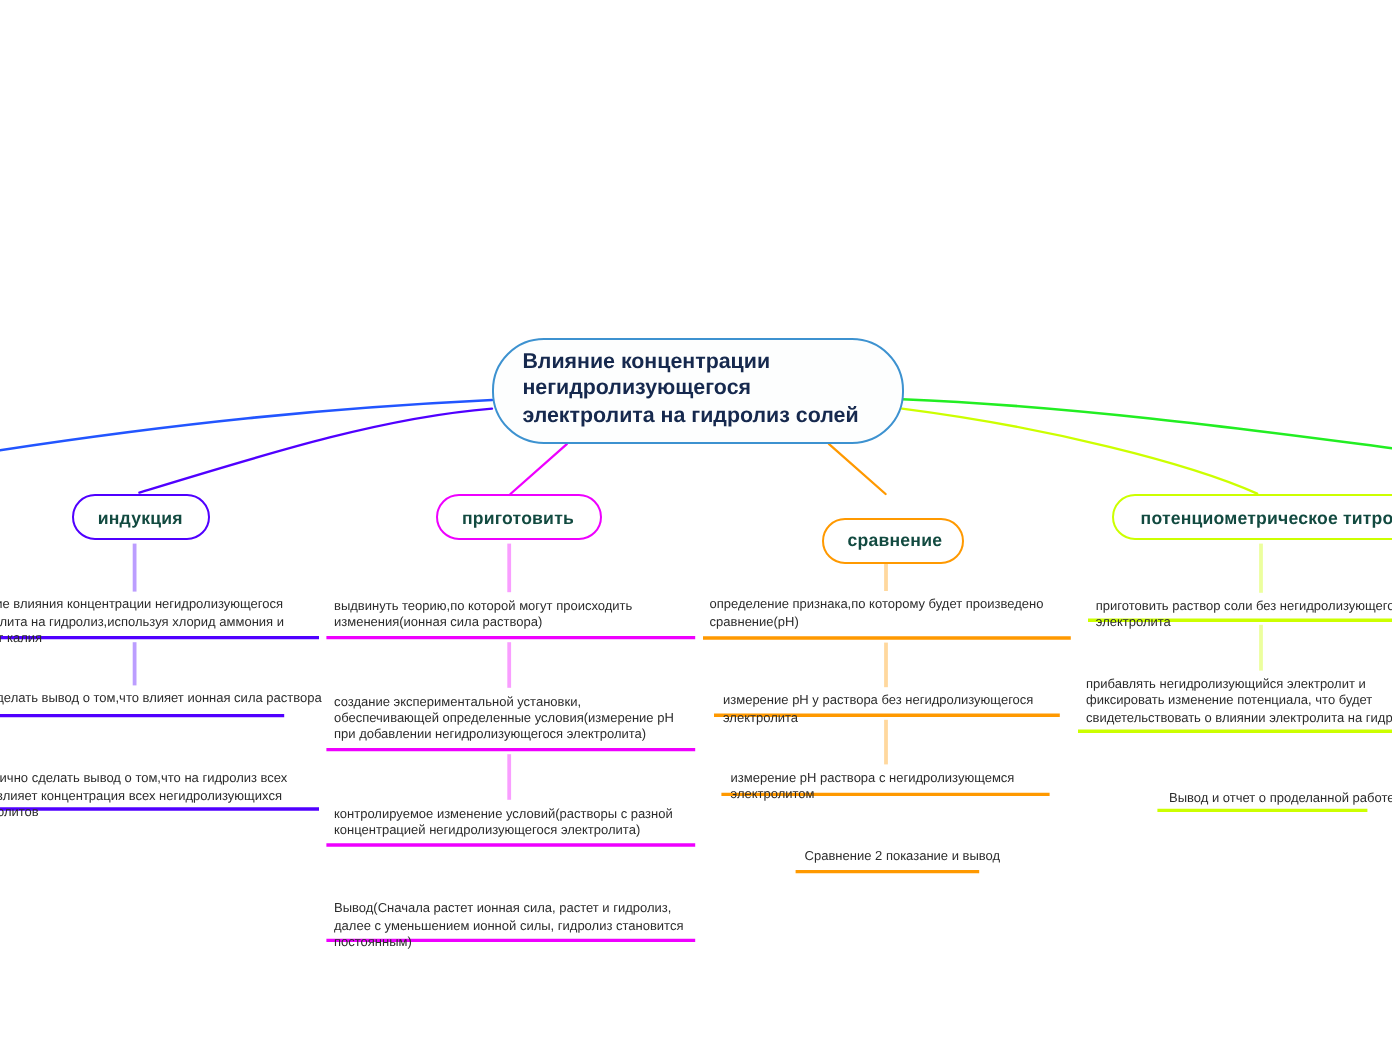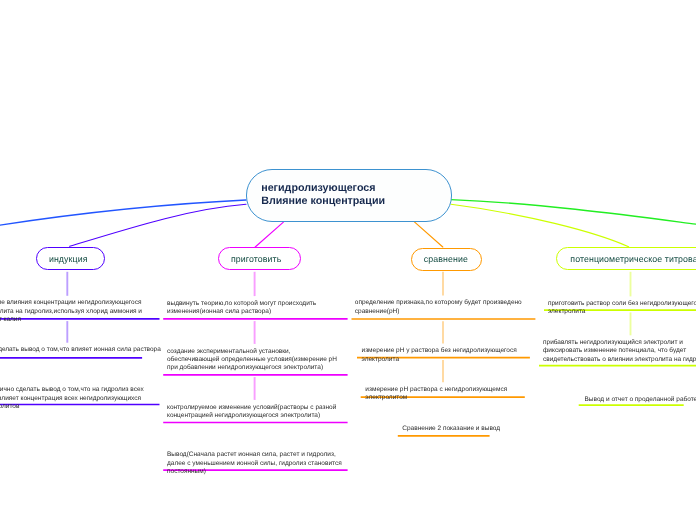--- a/index.html
+++ b/index.html
@@ -10,21 +10,21 @@
   #stage{position:absolute;left:0;top:0;width:696px;height:520px;overflow:hidden;}
   svg#edges{position:absolute;left:0;top:0;width:696px;height:520px;z-index:2;}
 
   .root-node{position:absolute;box-sizing:border-box;
     border:1.5px solid #3d92d0;background:#fdfefe;
     display:flex;flex-direction:column;justify-content:center;}
   .root-node .rl{font-weight:bold;white-space:nowrap;}
 
   .pill{position:absolute;box-sizing:border-box;border-style:solid;background:#ffffff;
     display:flex;align-items:center;}
-  .pill .pl{font-weight:normal;white-space:nowrap;}
+  .pill .pl{font-weight:bold;white-space:nowrap;}
 
   .item{position:absolute;z-index:3;}
   .item .ln{white-space:nowrap;}
   .pill{z-index:4;}
   .root-node{z-index:5;}
 </style>
 </head>
 <body>
 
 <div id="stage">
@@ -55,22 +55,23 @@
       <path d="M 360.7,397.2 L 524.8,397.2" fill="none" stroke="#ff9900" stroke-width="1.7" stroke-linecap="butt"></path>
       <path d="M 397.8,435.8 L 489.6,435.8" fill="none" stroke="#ff9900" stroke-width="1.7" stroke-linecap="butt"></path>
       <path d="M 630.5,271.8 L 630.5,296.4" fill="none" stroke="#ccff00" stroke-width="1.9" stroke-linecap="butt" opacity="0.38"></path>
       <path d="M 630.5,312.40000000000003 L 630.5,335.29999999999995" fill="none" stroke="#ccff00" stroke-width="1.9" stroke-linecap="butt" opacity="0.38"></path>
       <path d="M 544,310.1 L 700,310.1" fill="none" stroke="#ccff00" stroke-width="1.7" stroke-linecap="butt"></path>
       <path d="M 539,365.6 L 700,365.6" fill="none" stroke="#ccff00" stroke-width="1.7" stroke-linecap="butt"></path>
       <path d="M 578.7,405.2 L 683.7,405.2" fill="none" stroke="#ccff00" stroke-width="1.7" stroke-linecap="butt"></path>
     </svg>
   <div id="nodes">
       <div class="root-node" style="left: 246px; top: 169px; width: 205.5px; height: 52.5px; border-radius: 26px; padding-left: 14.2px; border-color: rgb(61, 146, 208);">
+        <div class="rl" style="font-size: 10.7px; line-height: 13.6px; color: rgb(22, 41, 78);">Влияние концентрации</div>
         <div class="rl" style="font-size: 10.7px; line-height: 13.6px; color: rgb(22, 41, 78);">негидролизующегося</div>
-        <div class="rl" style="font-size: 10.7px; line-height: 13.6px; color: rgb(22, 41, 78);">Влияние концентрации</div>
+        <div class="rl" style="font-size: 10.7px; line-height: 13.6px; color: rgb(22, 41, 78);">электролита на гидролиз солей</div>
       </div>
       <div class="pill" style="left: 36.3px; top: 247.2px; width: 69px; height: 22.8px; border-radius: 11.5px; border-width: 1.3px; border-color: rgb(80, 0, 255); padding-left: 11.6px;">
         <span class="pl" style="font-size: 8.8px; letter-spacing: 0.1px; color: rgb(18, 74, 64);">индукция</span>
       </div>
       <div class="item" style="left: -23.8px; top: 299.4px;">
         <div class="ln" style="font-size: 6.5px; line-height: 8.45px; color: rgb(43, 43, 43);">Изучение влияния концентрации негидролизующегося</div>
         <div class="ln" style="font-size: 6.5px; line-height: 8.45px; color: rgb(43, 43, 43);">электролита на гидролиз,используя хлорид аммония и</div>
         <div class="ln" style="font-size: 6.5px; line-height: 8.45px; color: rgb(43, 43, 43);">и ацетат калия</div>
       </div>
       <div class="item" style="left: -27.5px; top: 346.3px;">
@@ -95,21 +96,21 @@
       </div>
       <div class="item" style="left: 167px; top: 403.5px;">
         <div class="ln" style="font-size: 6.5px; line-height: 8.45px; color: rgb(43, 43, 43);">контролируемое изменение условий(растворы с разной</div>
         <div class="ln" style="font-size: 6.5px; line-height: 8.45px; color: rgb(43, 43, 43);">концентрацией негидролизующегося электролита)</div>
       </div>
       <div class="item" style="left: 167px; top: 451.4px;">
         <div class="ln" style="font-size: 6.5px; line-height: 8.45px; color: rgb(43, 43, 43);">Вывод(Сначала растет ионная сила, растет и гидролиз,</div>
         <div class="ln" style="font-size: 6.5px; line-height: 8.45px; color: rgb(43, 43, 43);">далее с уменьшением ионной силы, гидролиз становится</div>
         <div class="ln" style="font-size: 6.5px; line-height: 8.45px; color: rgb(43, 43, 43);">постоянным)</div>
       </div>
-      <div class="pill" style="left: 410.9px; top: 248px; width: 71px; height: 22.8px; border-radius: 11.5px; border-width: 1.3px; border-color: rgb(255, 153, 0); padding-left: 11.9px;">
+      <div class="pill" style="left: 410.9px; top: 259px; width: 71px; height: 22.8px; border-radius: 11.5px; border-width: 1.3px; border-color: rgb(255, 153, 0); padding-left: 11.9px;">
         <span class="pl" style="font-size: 8.8px; letter-spacing: 0.1px; color: rgb(18, 74, 64);">сравнение</span>
       </div>
       <div class="item" style="left: 354.8px; top: 299.1px;">
         <div class="ln" style="font-size: 6.5px; line-height: 8.45px; color: rgb(43, 43, 43);">определение признака,по которому будет произведено</div>
         <div class="ln" style="font-size: 6.5px; line-height: 8.45px; color: rgb(43, 43, 43);">сравнение(pH)</div>
       </div>
       <div class="item" style="left: 361.5px; top: 347.2px;">
         <div class="ln" style="font-size: 6.5px; line-height: 8.45px; color: rgb(43, 43, 43);">измерение pH у раствора без негидролизующегося</div>
         <div class="ln" style="font-size: 6.5px; line-height: 8.45px; color: rgb(43, 43, 43);">электролита</div>
       </div>

